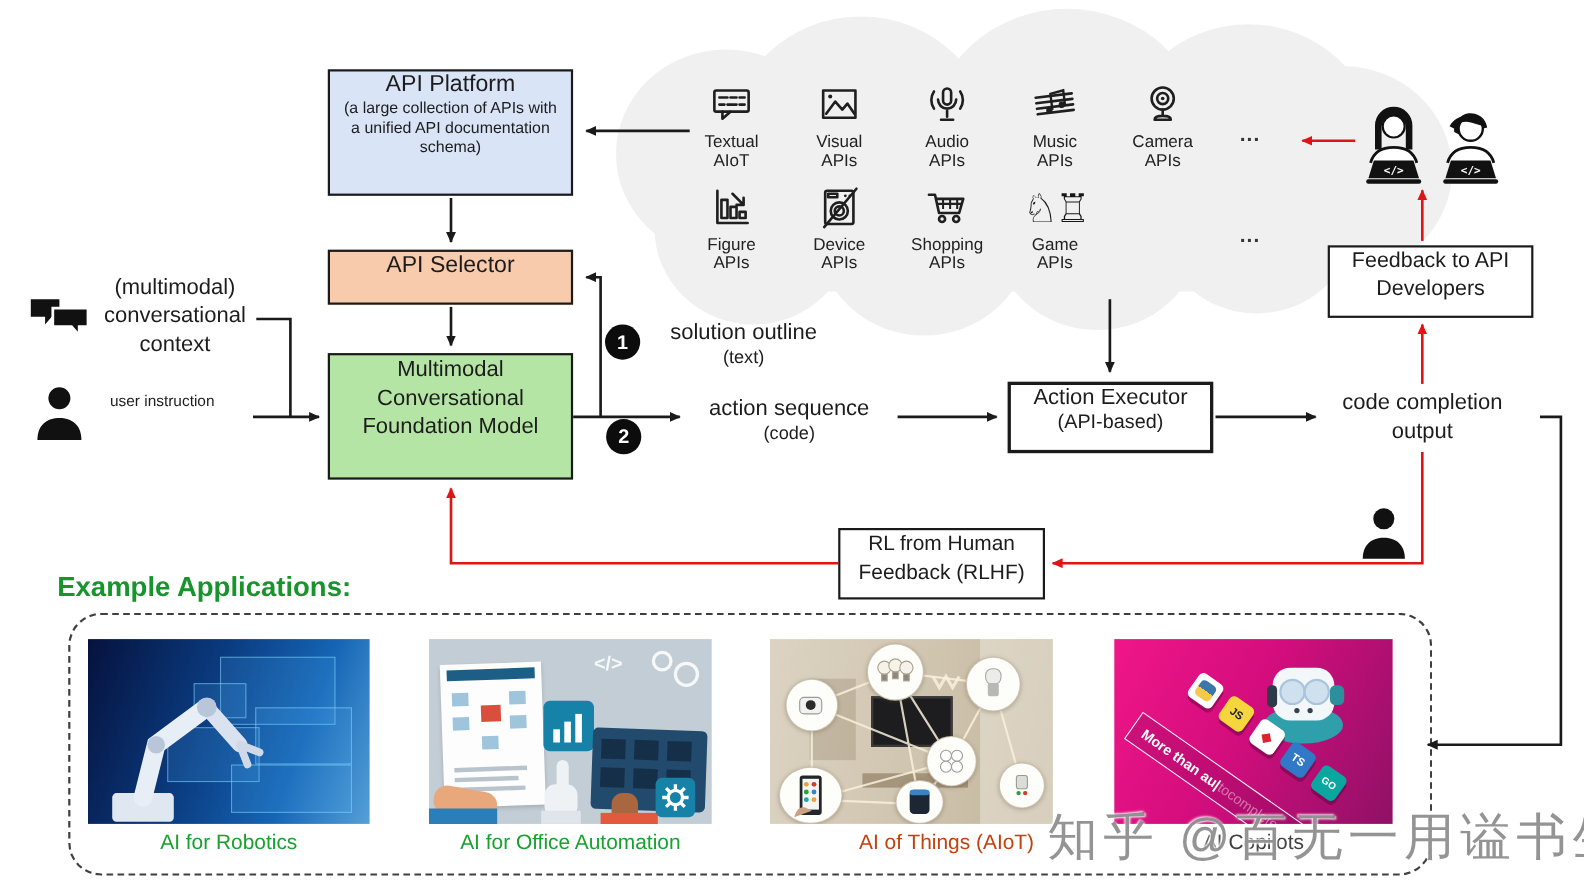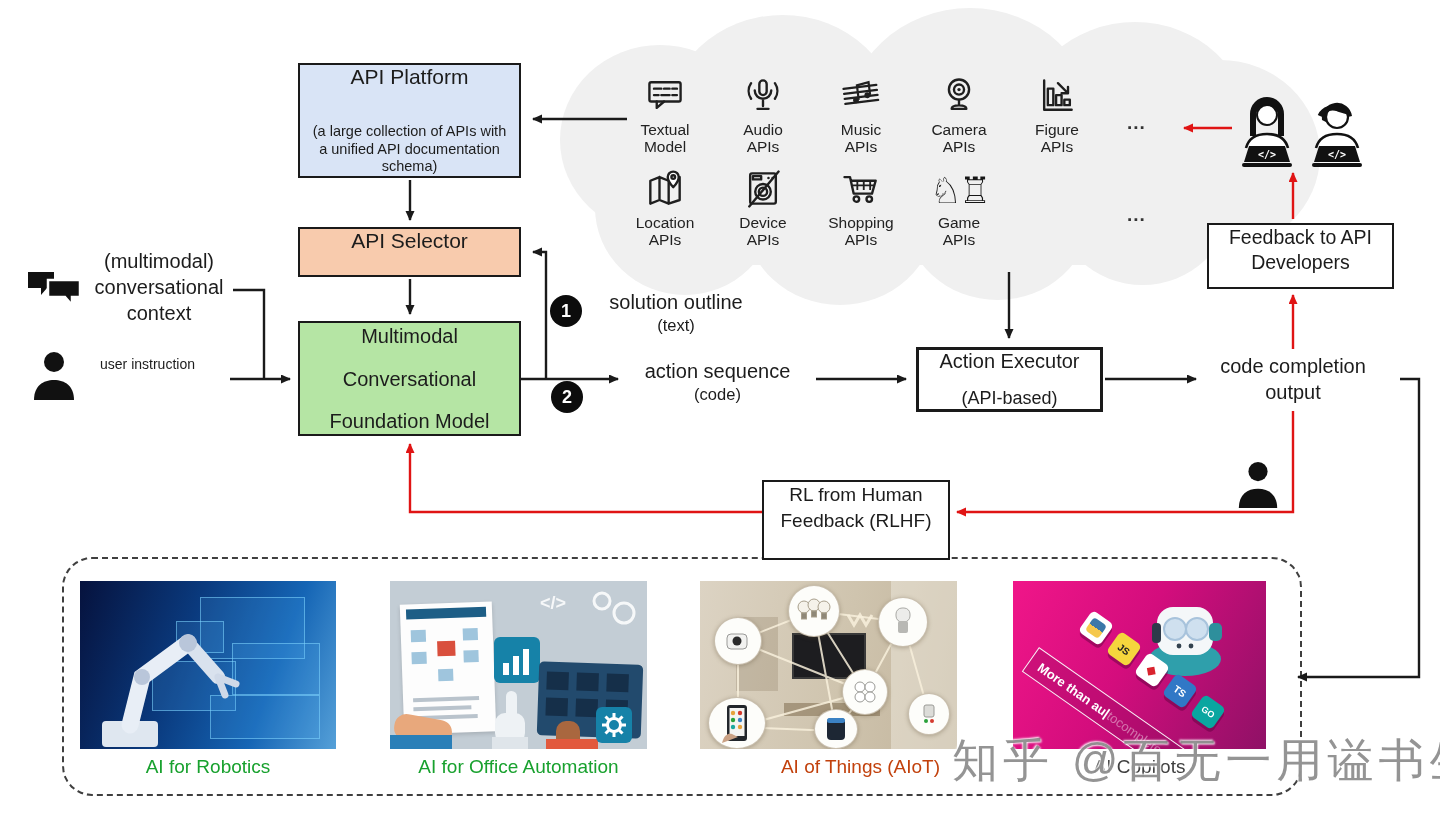--- a/index.html
+++ b/index.html
@@ -6,21 +6,21 @@
   html,body { background:#ffffff; }
   body { font-family:"Liberation Sans","DejaVu Sans",sans-serif; color:#1c1c1c; }
   #canvas { position:relative; width:1440px; height:813px; background:#fff; overflow:hidden; }
 
   
   .cloud-part { position:absolute; background:#f0f0f0; border-radius:50%; z-index:0; }
   .cloud-body { position:absolute; background:#f0f0f0; border-radius:110px; z-index:0; }
 
   
   .dbox { position:absolute; border:2.5px solid #1a1a1a; display:flex; flex-direction:column;
-          align-items:center; justify-content:space-between; text-align:center; z-index:3; background:#fff; }
+          align-items:center; justify-content:flex-start; text-align:center; z-index:3; background:#fff; }
   .dbox .t1 { font-size:21px; }
   .dbox .t2 { font-size:14.5px; line-height:1.22; padding:0 8px; margin-top:2px; }
   .lbl { position:absolute; text-align:center; z-index:3; line-height:1.3; }
 
   
   #api-grid { position:absolute; left:616px; top:72px; display:grid;
               grid-template-columns:repeat(5,98px); grid-auto-rows:93px; z-index:2; }
   .api-cell { display:flex; flex-direction:column; align-items:center; }
   .api-ico { height:46px; display:flex; align-items:flex-end; justify-content:center; }
   .api-ico svg { display:block; }
@@ -95,21 +95,31 @@
 
   <div id="api-grid">
       <div class="api-cell">
         <div class="api-ico">
           <svg width="44" height="44" viewBox="0 0 48 48">
             <rect x="7" y="9" width="34" height="21" rx="2" stroke="#1f1f1f" stroke-width="2.6" fill="none" stroke-linejoin="round" stroke-linecap="round"></rect>
             <path d="M15 30 v7 l8-7" stroke="#1f1f1f" stroke-width="2.6" fill="none" stroke-linejoin="round" stroke-linecap="round"></path>
             <path d="M12 16 h8 M23 16 h6 M32 16 h5 M12 23 h5 M20 23 h9 M32 23 h5" stroke="#1f1f1f" stroke-width="2.6" fill="none" stroke-linejoin="round" stroke-linecap="round"></path>
           </svg>
         </div>
-        <div class="api-lbl">Textual Model</div>
+        <div class="api-lbl">Textual AIoT</div>
+      </div>
+      <div class="api-cell">
+        <div class="api-ico">
+          <svg width="44" height="44" viewBox="0 0 48 48">
+            <rect x="8" y="9" width="32" height="27" stroke="#1f1f1f" stroke-width="2.6" fill="none" stroke-linejoin="round" stroke-linecap="round"></rect>
+            <path d="M11 32 l9-12 7 8 5-6 7 10" stroke="#1f1f1f" stroke-width="2.6" fill="none" stroke-linejoin="round" stroke-linecap="round"></path>
+            <circle cx="15" cy="15" r="2" fill="#1f1f1f"></circle>
+          </svg>
+        </div>
+        <div class="api-lbl">Visual APIs</div>
       </div>
       <div class="api-cell">
         <div class="api-ico">
           <svg width="44" height="44" viewBox="0 0 48 48">
             <rect x="20" y="7" width="8" height="16" rx="4" stroke="#1f1f1f" stroke-width="2.6" fill="none" stroke-linejoin="round" stroke-linecap="round"></rect>
             <path d="M15 18 a9 9 0 0 0 18 0 M24 29 v6 M18 38 h12" stroke="#1f1f1f" stroke-width="2.6" fill="none" stroke-linejoin="round" stroke-linecap="round"></path>
             <path d="M11 10 a15 15 0 0 0 0 17 M37 10 a15 15 0 0 1 0 17" stroke="#1f1f1f" stroke-width="2.6" fill="none" stroke-linejoin="round" stroke-linecap="round"></path>
           </svg>
         </div>
         <div class="api-lbl">Audio APIs</div>
@@ -142,30 +152,20 @@
         <div class="api-ico">
           <svg width="44" height="44" viewBox="0 0 48 48">
             <path d="M10 7 V39 H40" stroke="#1f1f1f" stroke-width="2.6" fill="none" stroke-linejoin="round" stroke-linecap="round"></path>
             <rect x="14" y="16" width="6" height="18" stroke="#1f1f1f" stroke-width="2.6" fill="none" stroke-linejoin="round" stroke-linecap="round"></rect>
             <rect x="23" y="23" width="6" height="11" stroke="#1f1f1f" stroke-width="2.6" fill="none" stroke-linejoin="round" stroke-linecap="round"></rect>
             <rect x="32" y="28" width="6" height="6" stroke="#1f1f1f" stroke-width="2.6" fill="none" stroke-linejoin="round" stroke-linecap="round"></rect>
             <path d="M25 10 l11 11 M36 14 v7 h-7" stroke="#1f1f1f" stroke-width="2.6" fill="none" stroke-linejoin="round" stroke-linecap="round"></path>
           </svg>
         </div>
         <div class="api-lbl">Figure APIs</div>
-      </div>
-      <div class="api-cell">
-        <div class="api-ico">
-          <svg width="44" height="44" viewBox="0 0 48 48">
-            <path d="M8 15 L18 11 V36 L8 40 Z M18 11 L28 15 V40 L18 36 M28 15 L40 11 V36 L28 40" stroke="#1f1f1f" stroke-width="2.6" fill="none" stroke-linejoin="round" stroke-linecap="round"></path>
-            <path d="M33 5 a6 6 0 0 1 6 6 c0 5-6 11-6 11 s-6-6-6-11 a6 6 0 0 1 6-6 Z" fill="#fff" stroke="#1f1f1f" stroke-width="2.6" stroke-linejoin="round" stroke-linecap="round"></path>
-            <circle cx="33" cy="11" r="2" stroke="#1f1f1f" stroke-width="2.6" fill="none" stroke-linejoin="round" stroke-linecap="round"></circle>
-          </svg>
-        </div>
-        <div class="api-lbl">Location APIs</div>
       </div>
       <div class="api-cell">
         <div class="api-ico">
           <svg width="44" height="44" viewBox="0 0 48 48">
             <rect x="10" y="7" width="28" height="33" rx="2" stroke="#1f1f1f" stroke-width="2.6" fill="none" stroke-linejoin="round" stroke-linecap="round"></rect>
             <rect x="13" y="10" width="9" height="3.5" stroke="#1f1f1f" stroke-width="2.6" fill="none" stroke-linejoin="round" stroke-linecap="round"></rect>
             <circle cx="30" cy="12" r="1.4" fill="#1f1f1f"></circle>
             <circle cx="34.5" cy="12" r="1.4" fill="#1f1f1f"></circle>
             <circle cx="24" cy="27" r="8.5" stroke="#1f1f1f" stroke-width="2.6" fill="none" stroke-linejoin="round" stroke-linecap="round"></circle>
             <circle cx="24" cy="27" r="4.5" stroke="#1f1f1f" stroke-width="2.6" fill="none" stroke-linejoin="round" stroke-linecap="round"></circle>
@@ -243,21 +243,21 @@
 
   <div class="dbox" style="left:916px;top:347px;width:187px;height:65px;border-width:3px">
     <div class="t1" style="font-size:20px">Action Executor</div>
     <div style="font-size:18px">(API-based)</div>
   </div>
 
   <div class="dbox" style="left:1207px;top:223px;width:187px;height:66px">
     <div style="font-size:19.5px;line-height:1.3;padding:0 6px">Feedback to API Developers</div>
   </div>
 
-  <div class="dbox" style="left:762px;top:480px;width:188px;height:80px">
+  <div class="dbox" style="left:762px;top:480px;width:188px;height:65px">
     <div style="font-size:19px;line-height:1.35;padding:0 4px">RL from Human Feedback (RLHF)</div>
   </div>
 
   <svg class="sideicon" style="left:26px;top:270px" width="56" height="44" viewBox="0 0 56 44">
     <path d="M2 2 h26 v16 h-7 l-6 7 v-7 h-13 Z" fill="#111"></path>
     <path d="M22 10 h32 v17 h-8 v8 l-7-8 h-17 Z" fill="#111" stroke="#fff" stroke-width="2.5"></path>
   </svg>
   <div class="lbl" style="left:84px;top:248px;width:150px;font-size:20px">(multimodal) conversational context</div>
 
   <svg class="sideicon" style="left:30px;top:350px" width="48" height="52" viewBox="0 0 48 52">
@@ -298,20 +298,21 @@
   <svg class="sideicon" style="left:1306px;top:92px" width="62" height="78" viewBox="0 0 62 78">
     <path d="M16 28 a15 15 0 0 1 30 -4 l-8 2 -14 -2 -4 6 Z" fill="#111"></path>
     <circle cx="31" cy="25" r="11" fill="#fff" stroke="#111" stroke-width="2.2"></circle>
     <path d="M14 24 c4-8 12-9 18-7 l10 3" fill="none" stroke="#111" stroke-width="5"></path>
     <path d="M10 56 c3-11 11-14 21-14 s18 3 21 14" fill="#fff" stroke="#111" stroke-width="2.6"></path>
     <path d="M13 54 h36 l5 16 H8 Z" fill="#111"></path>
     <text x="31" y="66" text-anchor="middle" font-family="DejaVu Sans Mono, monospace" font-size="10" font-weight="bold" fill="#fff">&lt;/&gt;</text>
     <rect x="6" y="71" width="50" height="4" rx="2" fill="#111"></rect>
   </svg>
 
+  <div id="examples-heading" style="color:#17942c">Example Applications:</div>
   <div id="examples-border"></div>
 
   <div class="exfig" style="left:80px;width:256px;background:linear-gradient(110deg,#06123d 0%,#0a3a7e 40%,#1565b5 72%,#55a0d8 100%)">
     <div class="rp" style="left:120px;top:16px;width:105px;height:62px"></div>
     <div class="rp" style="left:152px;top:62px;width:88px;height:52px"></div>
     <div class="rp" style="left:72px;top:80px;width:84px;height:50px"></div>
     <div class="rp" style="left:130px;top:114px;width:110px;height:44px"></div>
     <div class="rp" style="left:96px;top:40px;width:48px;height:32px"></div>
     <svg width="256" height="168" viewBox="0 0 256 168" style="position:absolute;left:0;top:0">
       <rect x="22" y="140" width="56" height="26" rx="4" fill="#dfe7f0"></rect>

